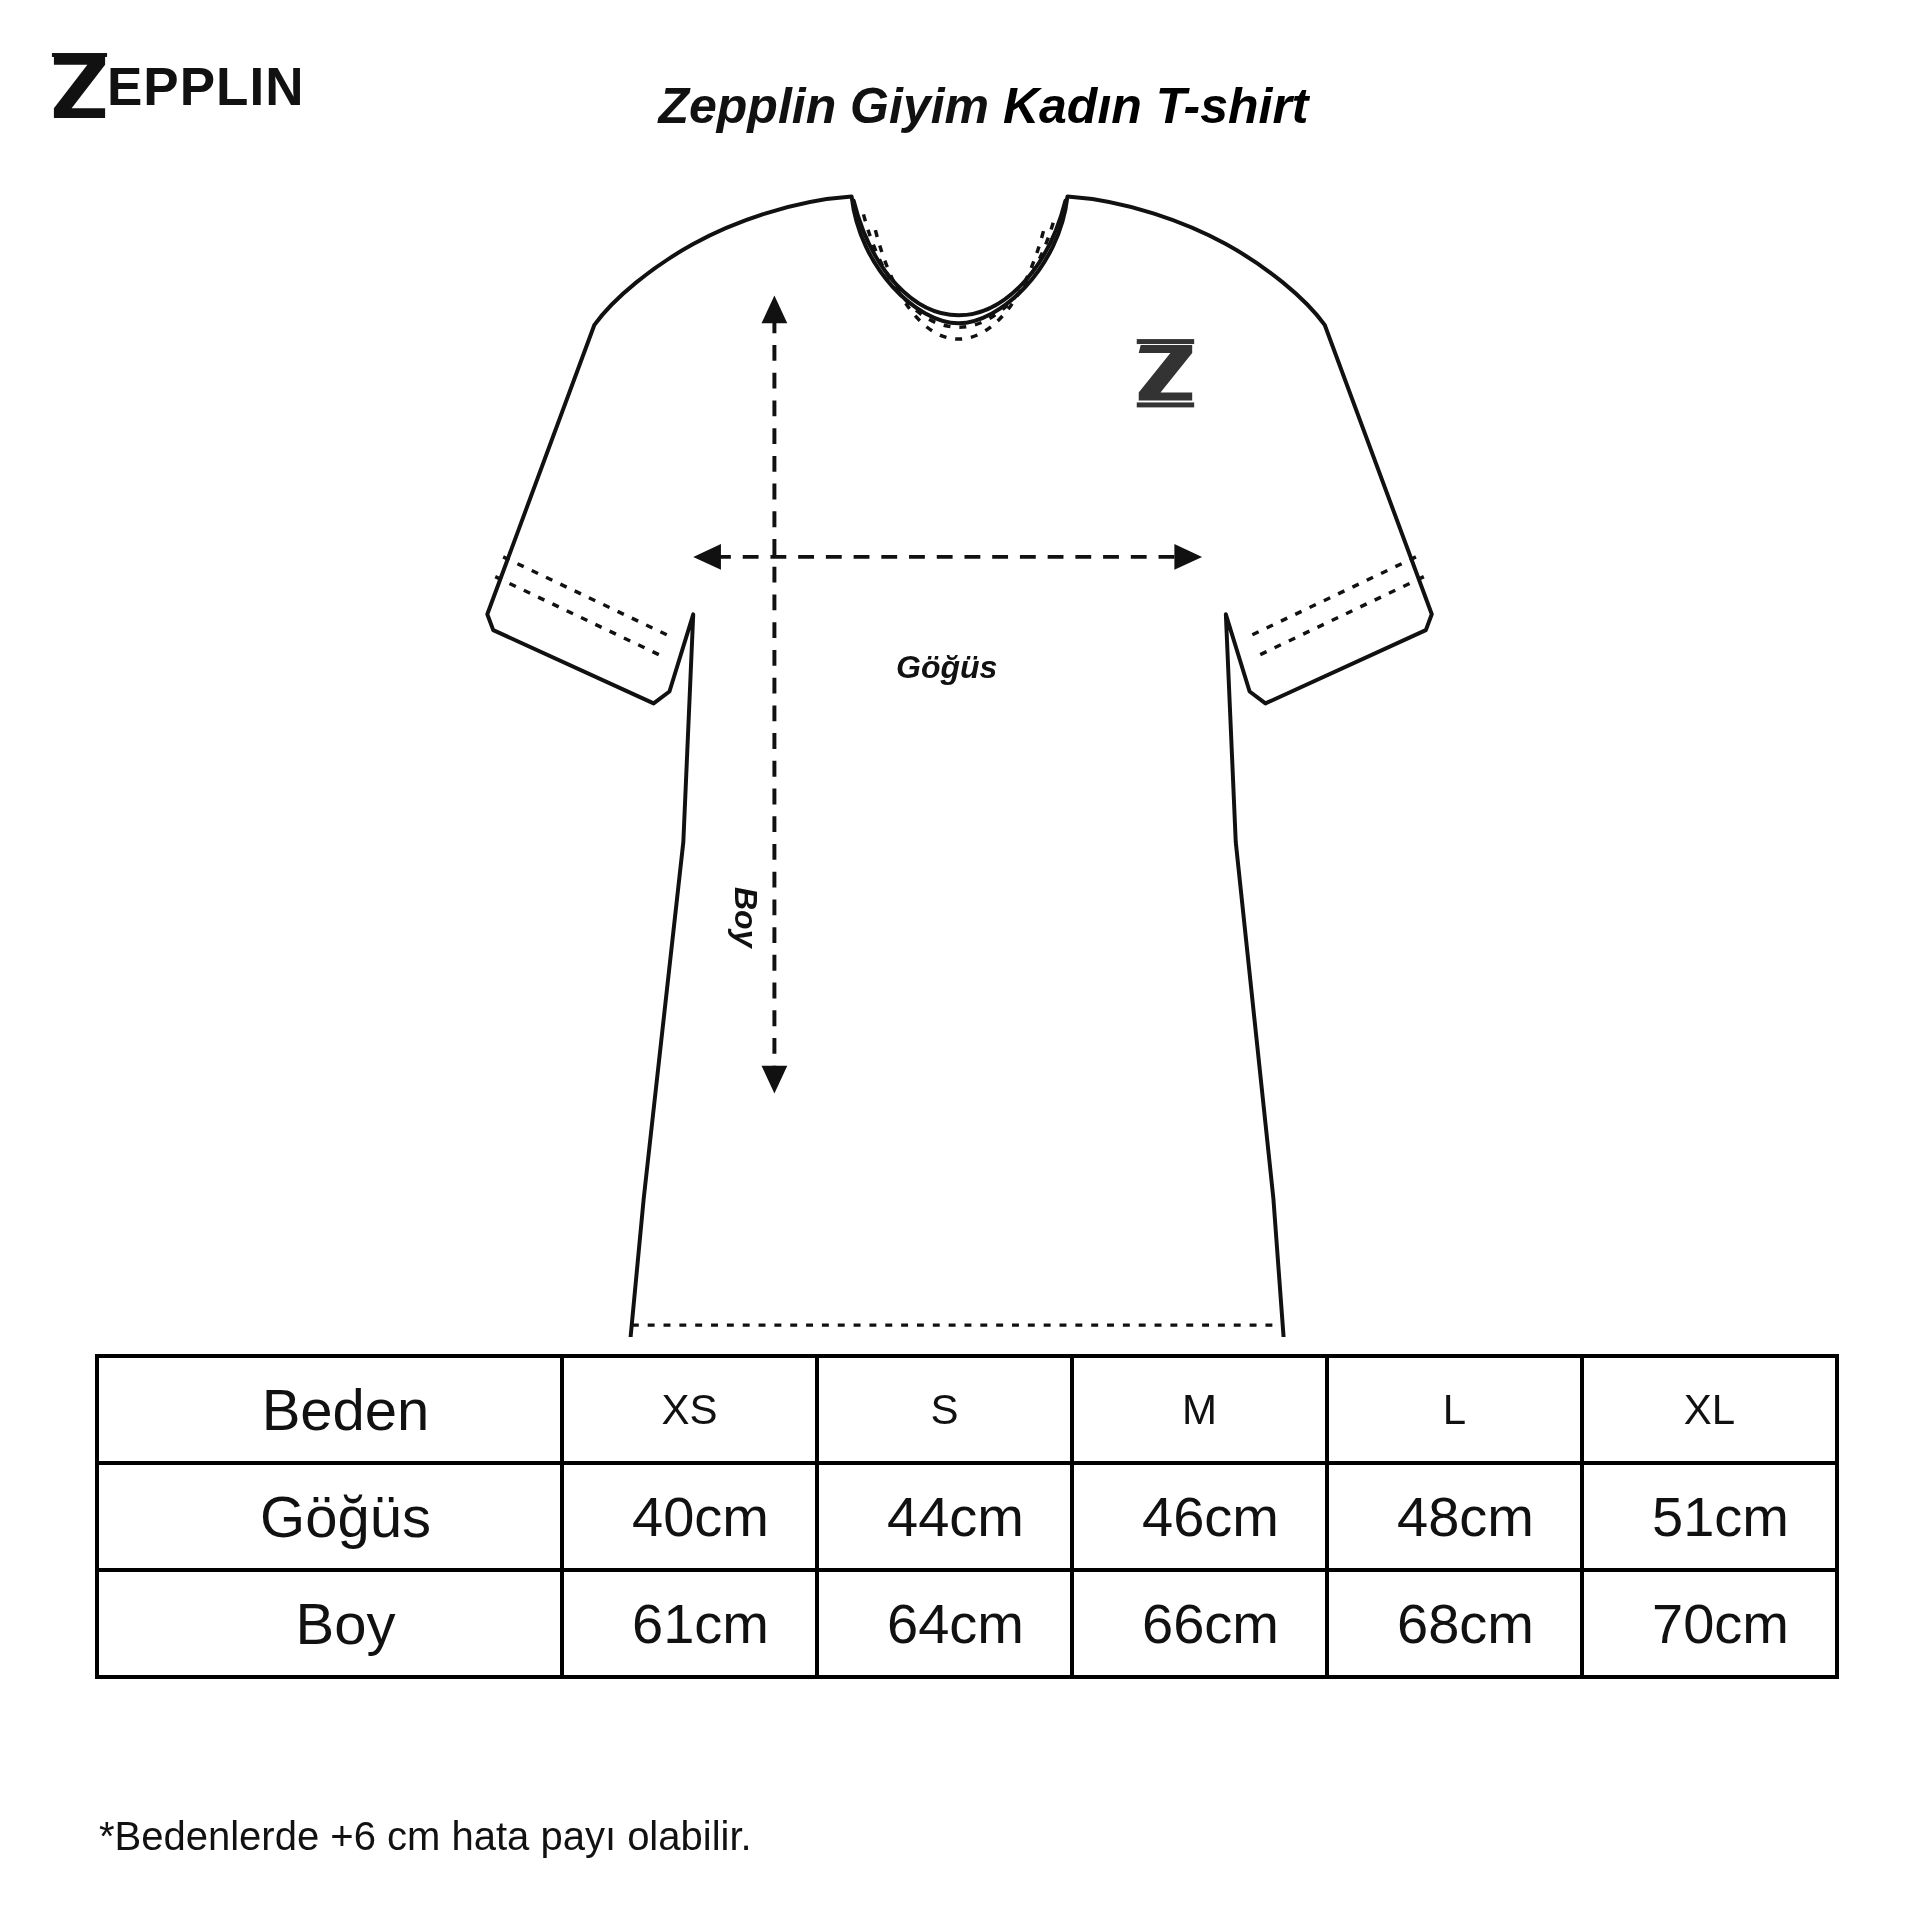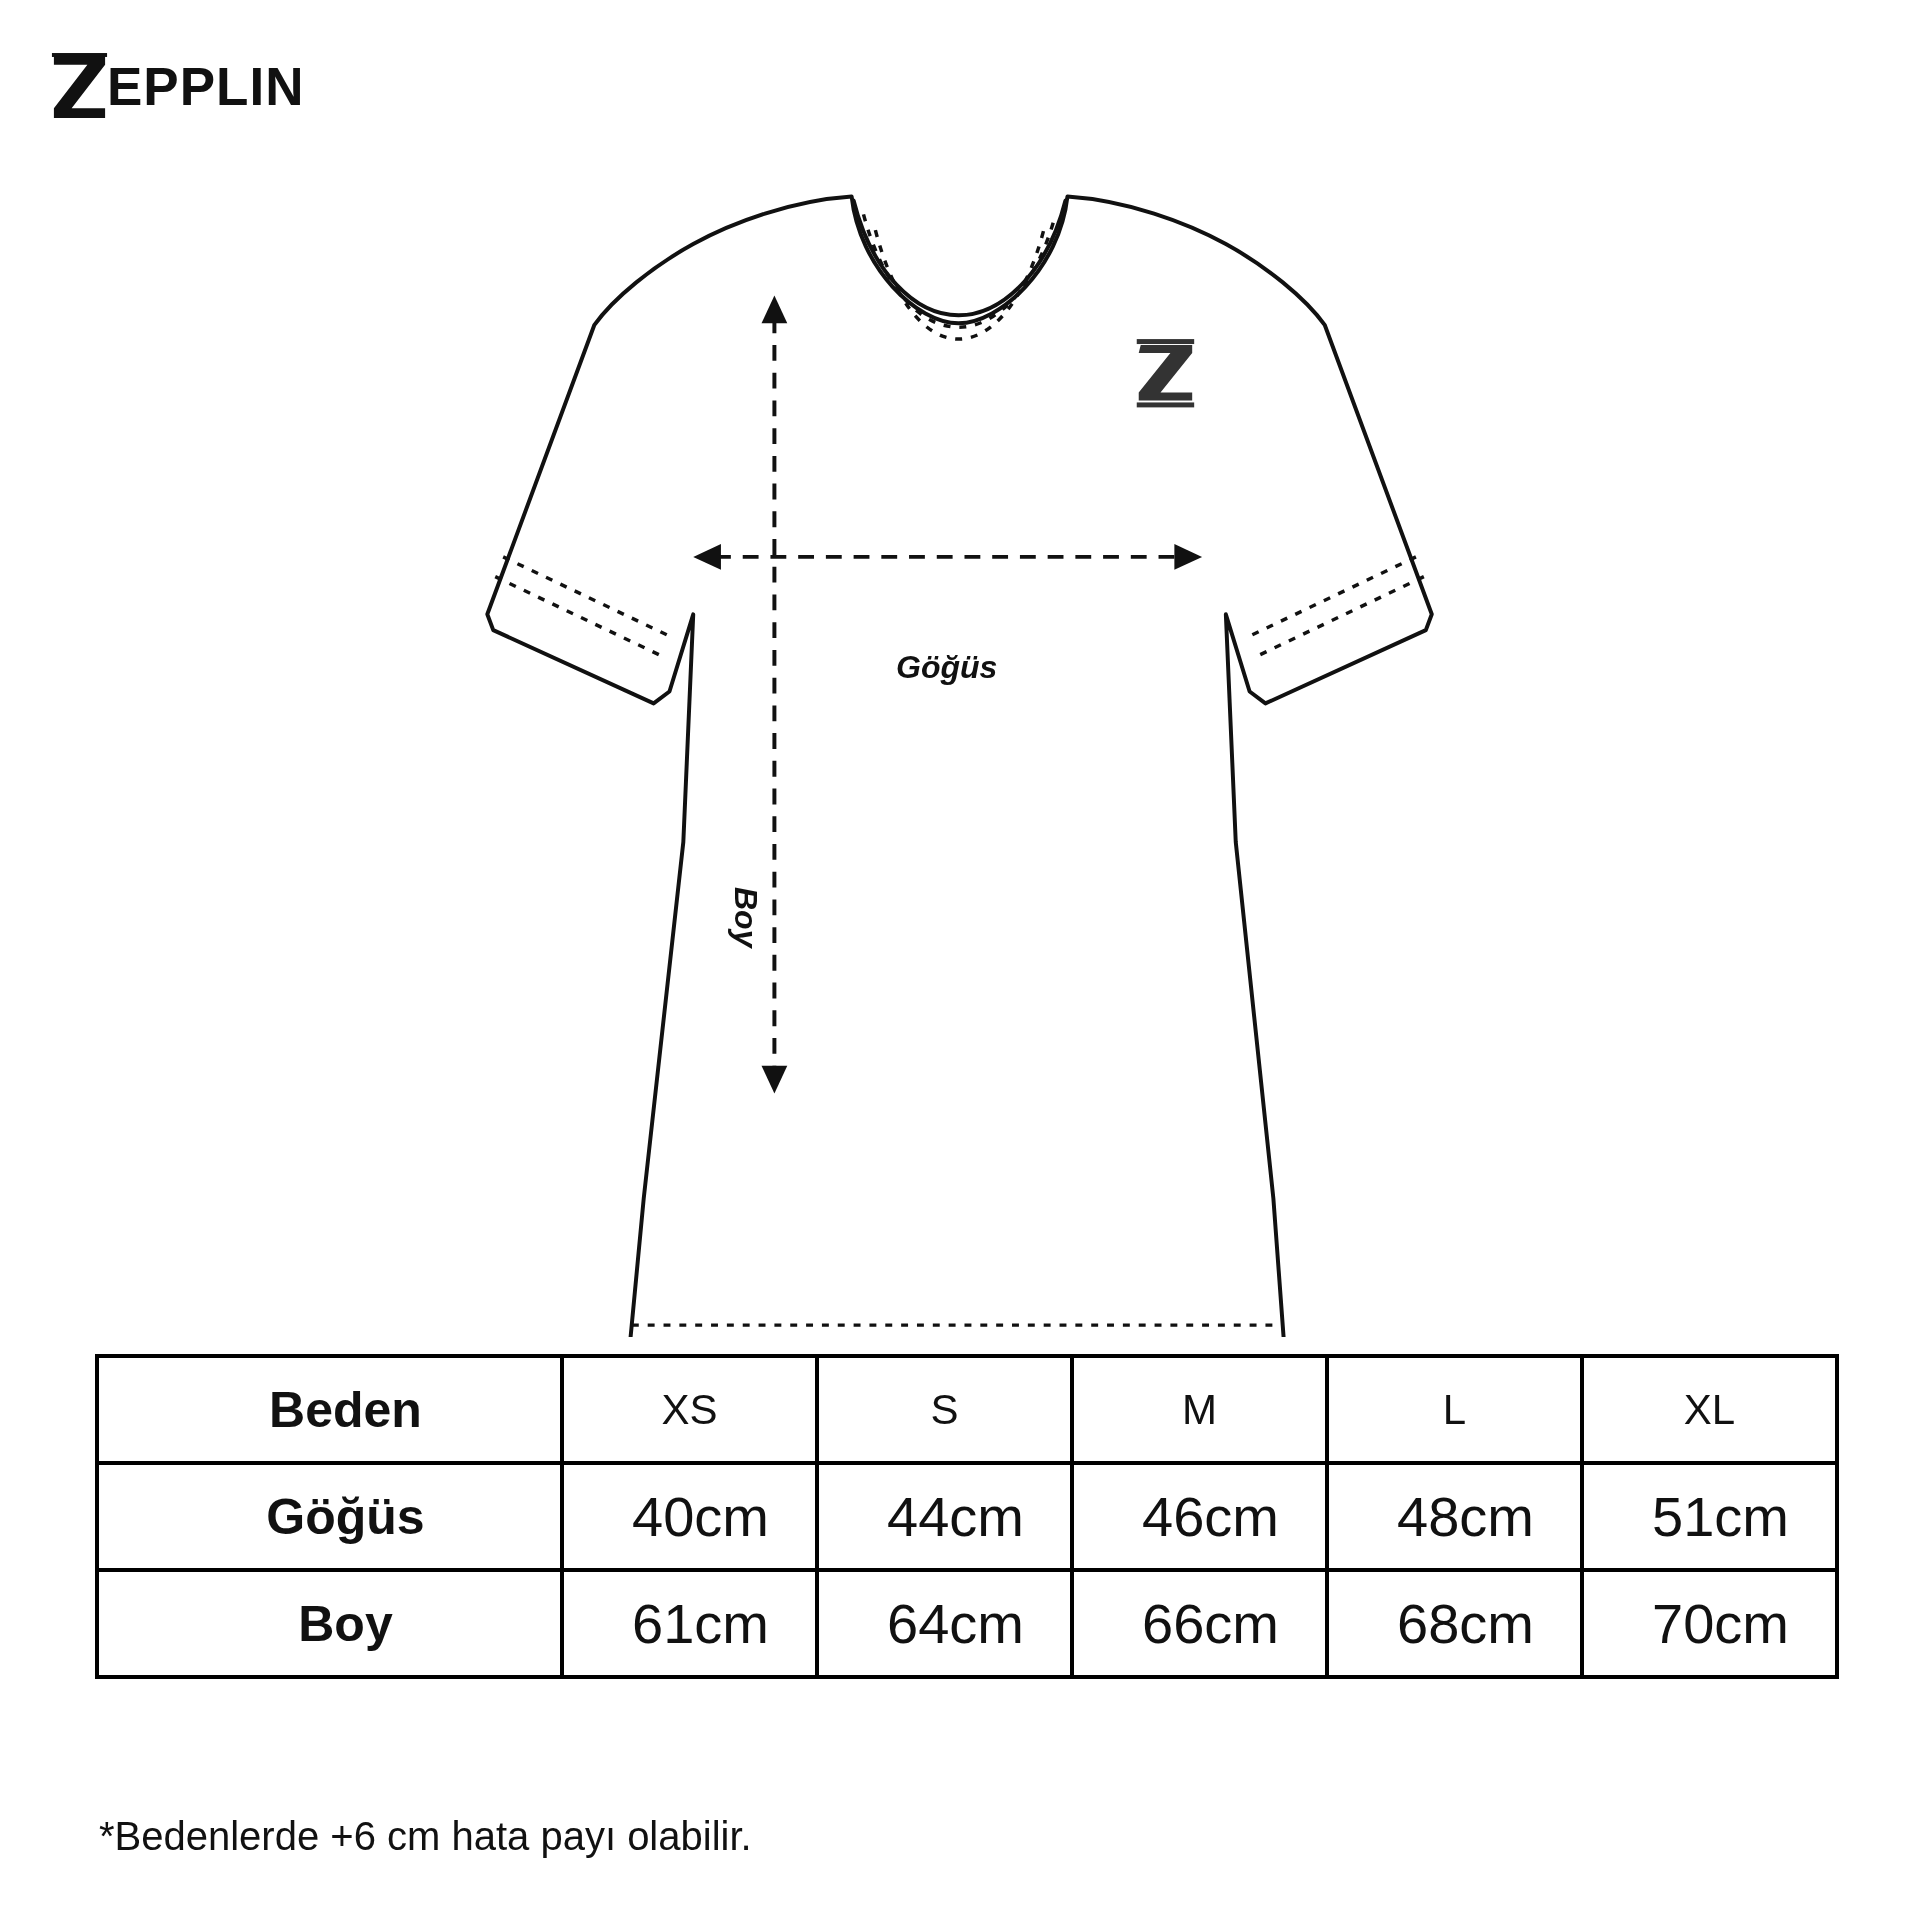--- a/index.html
+++ b/index.html
@@ -117,22 +117,22 @@
   }
   .table-title {
     background: #000;
     color: #fff;
     font-size: 57px;
     font-weight: bold;
     height: 107px;
     letter-spacing: 0.5px;
   }
   .row-header-cell {
-    font-size: 50px;
-    font-weight: bold;
+    font-size: 58px;
+    font-weight: normal;
     text-align: left;
     padding-left: 32px !important;
     height: 103px;
   }
   .hdr-size {
     font-size: 42px;
     font-weight: normal;
     height: 103px;
   }
   .cell-val {
@@ -158,20 +158,23 @@
 <div class="header">
 
   <div class="brand-logo">
     <svg class="brand-z" viewBox="0 0 64 72">
       <polygon points="6,4 58,4 58,14 24,58 58,58 58,68 6,68 6,58 40,14 6,14" fill="#111"></polygon>
       <rect x="4" y="2" width="56" height="4" fill="#111"></rect>
     </svg>
     <span class="brand-text">EPPLIN</span>
   </div>
 
+  <div class="title-wrap">
+    <span class="title-italic">Zepplin Giyim </span><span class="title-bold">Kadın T-shirt</span>
+  </div>
 </div>
 
 <div class="illustration">
   <svg width="1927" height="1188" viewBox="0 0 1946 1200">
     <g fill="none" stroke="#111" stroke-width="4" stroke-linejoin="round" stroke-linecap="round">
 
       <path d="M860,48
                C 800,52 740,74 700,96
                C 660,118 620,150 600,178
                L 492,470

